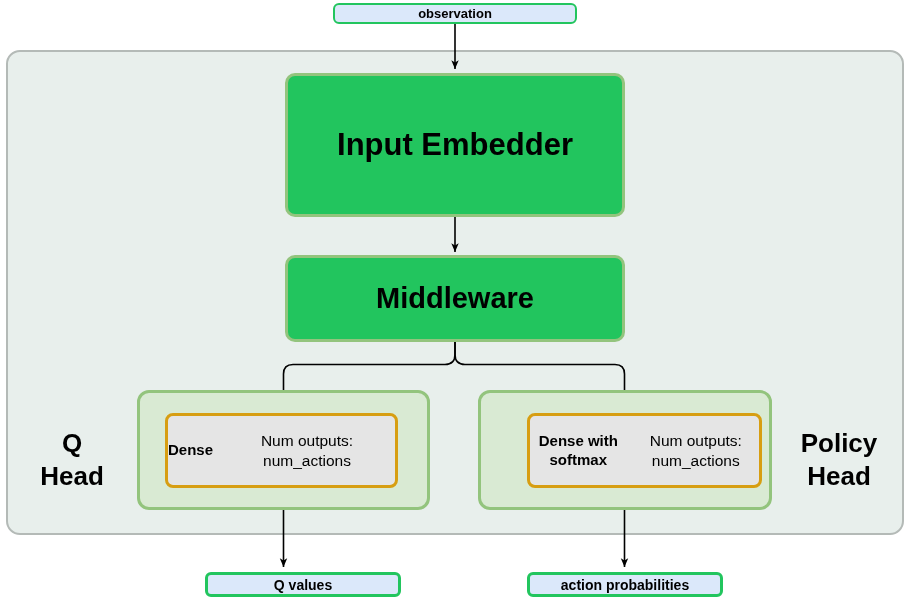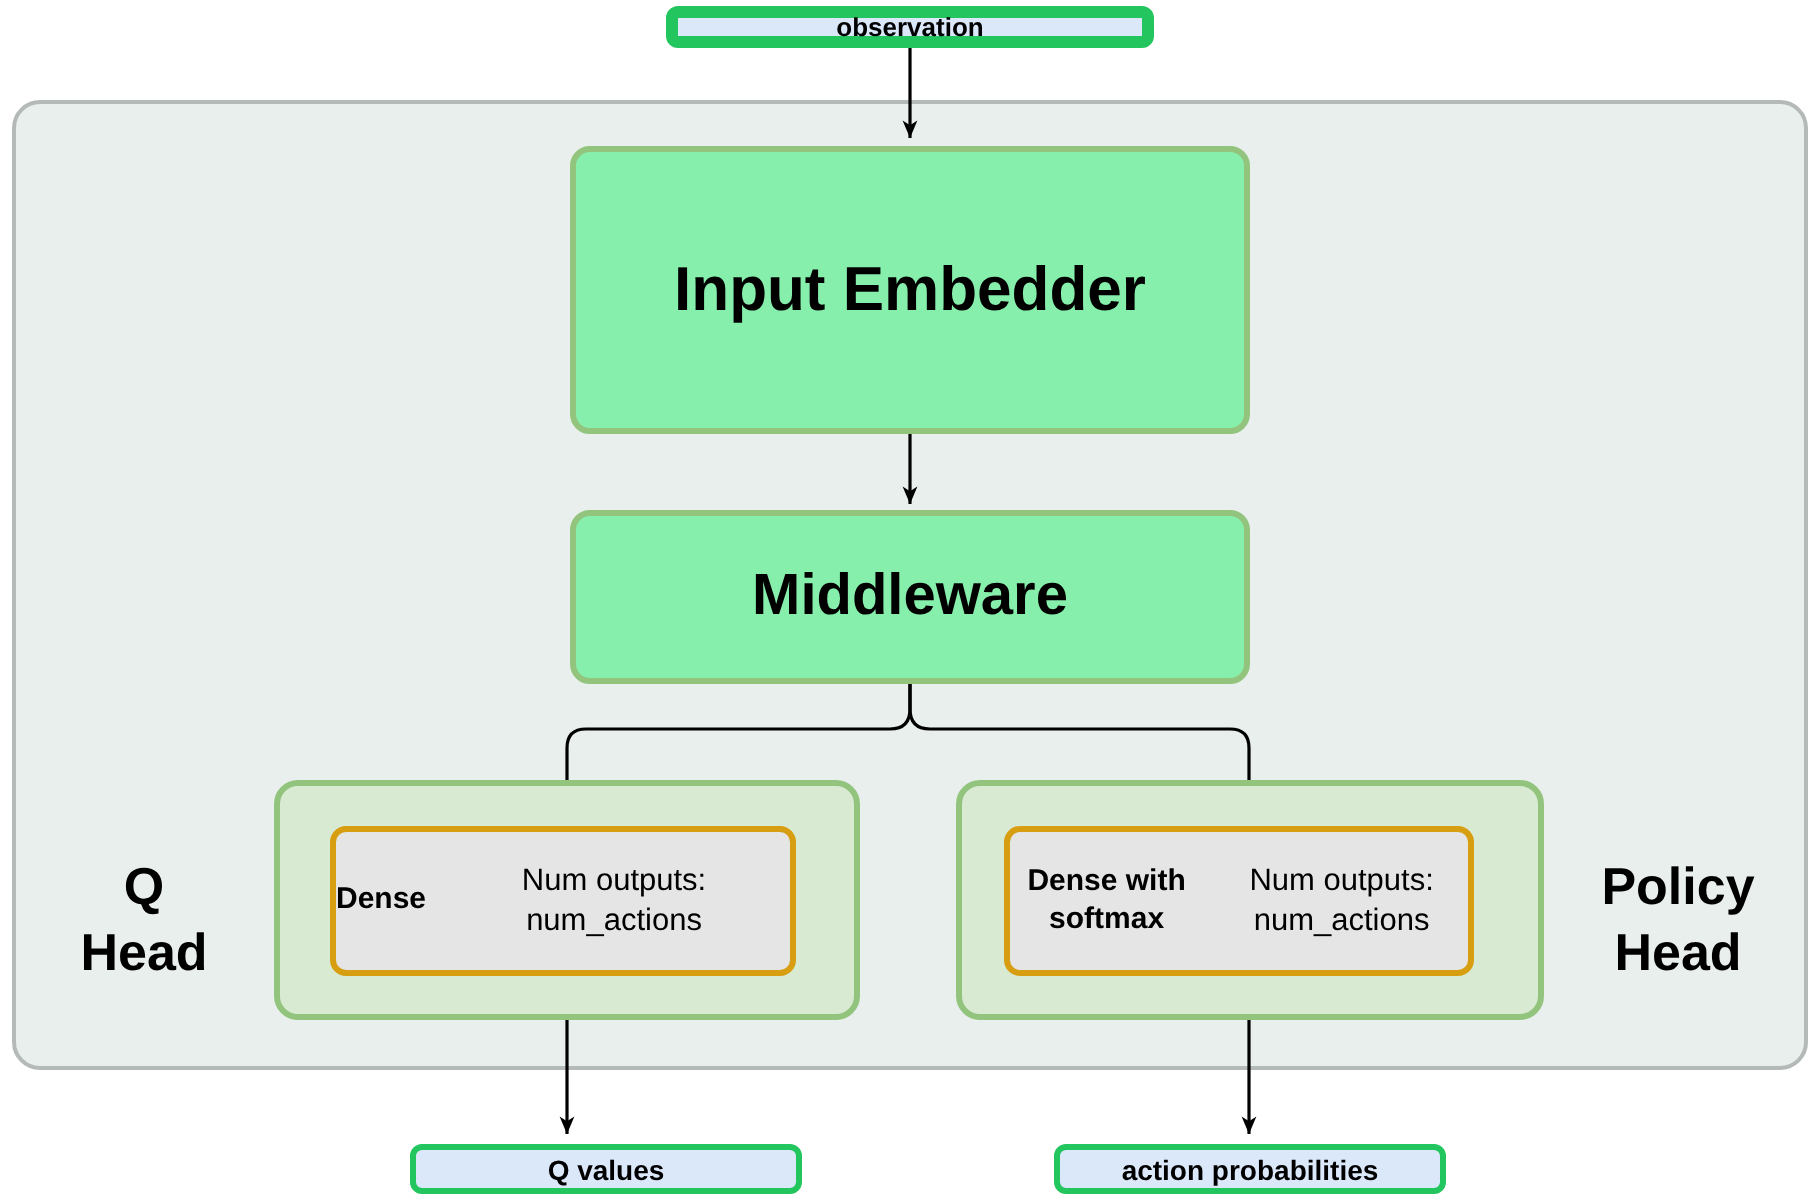--- a/index.html
+++ b/index.html
@@ -10,26 +10,26 @@
   .outer-container{
     position:absolute;left:6px;top:50px;width:898px;height:485px;
     box-sizing:border-box;background:#e8efec;border:2px solid #b4bab7;border-radius:14px;
   }
   .edges{position:absolute;left:0;top:0;width:910px;height:599px;pointer-events:none;}
   .node{
     position:absolute;box-sizing:border-box;display:flex;align-items:center;
     justify-content:center;text-align:center;
   }
   .io{
-    background:#dbe8fa;border:6px solid #22c55e;border-radius:6px;
+    background:#dbe8fa;border:2px solid #22c55e;border-radius:6px;
     font-weight:bold;font-size:13px;align-items:center;
   }
   .io.out{border-width:3px;font-size:14px;}
   .block{
-    background:#86efac;border:3.5px solid #93c47d;border-radius:10px;font-weight:bold;
+    background:#22c55e;border:3.5px solid #93c47d;border-radius:10px;font-weight:bold;
   }
   .block.embedder{font-size:31px;}
   .block.middleware{font-size:29px;align-items:center;}
   .head-box{background:#d9ead3;border:3.5px solid #93c47d;border-radius:12px;}
   .dense{
     background:#e5e5e5;border:3.5px solid #d79e12;border-radius:8px;
     gap:6px;font-size:15.5px;line-height:1.25;
   }
   .dense .dense-title{font-weight:bold;font-size:15px;}
   .head-label{
@@ -74,21 +74,21 @@
   <div class="node dense" style="left:165px;top:413px;width:233px;height:75px;">
     <span class="dense-title">Dense</span>
     <span class="dense-sub">Num outputs: num_actions</span>
   </div>
   <div class="head-label" style="left:17px;top:427px;">
     <span style="display:block">Q</span>
     <span style="display:block">Head</span>
   </div>
 
   <div class="node head-box" style="left:478px;top:390px;width:294px;height:120px;"></div>
-  <div class="node dense" style="left:502px;top:413px;width:235px;height:75px;">
+  <div class="node dense" style="left:527px;top:413px;width:235px;height:75px;">
     <span class="dense-title">Dense with softmax</span>
     <span class="dense-sub">Num outputs: num_actions</span>
   </div>
   <div class="head-label" style="left:784px;top:427px;">
     <span style="display:block">Policy</span>
     <span style="display:block">Head</span>
   </div>
 
   <div class="node io out" style="left:205px;top:572px;width:196px;height:25px;">
     <span>Q values</span>

